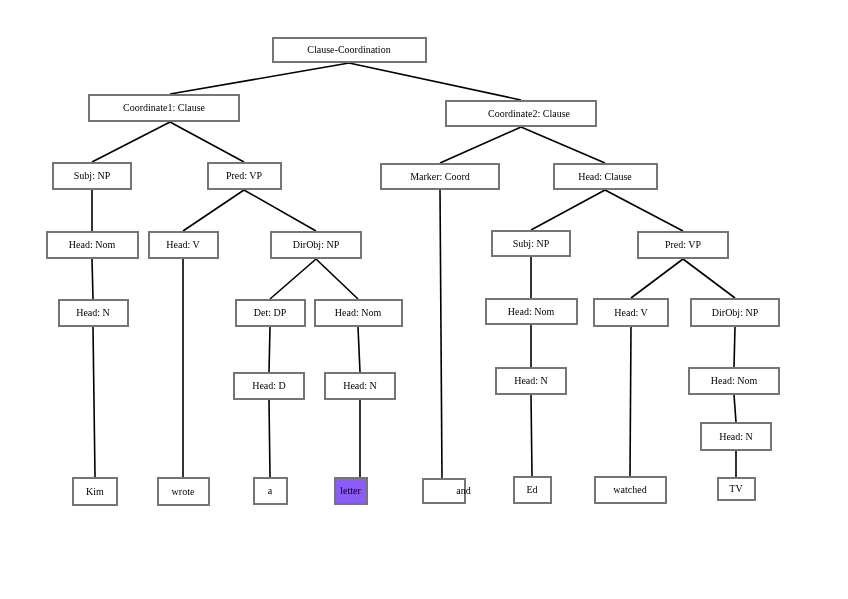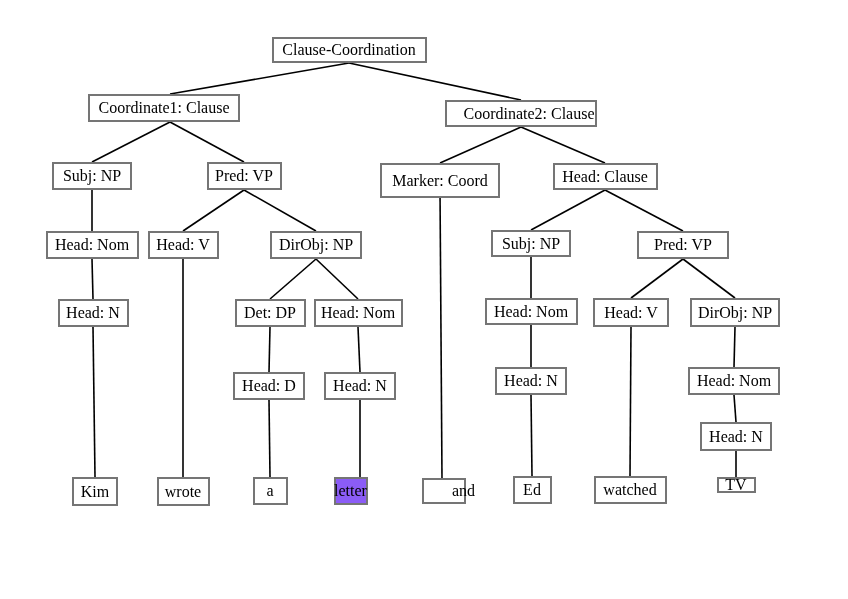--- a/index.html
+++ b/index.html
@@ -23,21 +23,21 @@
     height: 599px;
   }
   .node {
     position: absolute;
     display: flex;
     align-items: center;
     justify-content: center;
     background: #ffffff;
     border: 2px solid #757575;
     box-sizing: border-box;
-    font-size: 16px;
+    font-size: 10px;
     color: #000000;
     white-space: nowrap;
     line-height: 1;
   }
   .node span {
     display: inline-block;
     padding: 0 2px;
   }
 </style>
 </head>
@@ -85,21 +85,21 @@
       </div>
       <div class="node" style="left: 445px; top: 100px; width: 152px; height: 27px; border-color: rgb(117, 117, 117); background: rgb(255, 255, 255); color: rgb(0, 0, 0); padding-left: 16px;">
         <span>Coordinate2: Clause</span>
       </div>
       <div class="node" style="left: 52px; top: 162px; width: 80px; height: 28px; border-color: rgb(117, 117, 117); background: rgb(255, 255, 255); color: rgb(0, 0, 0);">
         <span>Subj: NP</span>
       </div>
       <div class="node" style="left: 206.5px; top: 162px; width: 75px; height: 28px; border-color: rgb(117, 117, 117); background: rgb(255, 255, 255); color: rgb(0, 0, 0);">
         <span>Pred: VP</span>
       </div>
-      <div class="node" style="left: 380px; top: 163px; width: 120px; height: 35px; border-color: rgb(117, 117, 117); background: rgb(255, 255, 255); color: rgb(0, 0, 0);">
+      <div class="node" style="left: 380px; top: 163px; width: 120px; height: 27px; border-color: rgb(117, 117, 117); background: rgb(255, 255, 255); color: rgb(0, 0, 0);">
         <span>Marker: Coord</span>
       </div>
       <div class="node" style="left: 552.5px; top: 163px; width: 105px; height: 27px; border-color: rgb(117, 117, 117); background: rgb(255, 255, 255); color: rgb(0, 0, 0);">
         <span>Head: Clause</span>
       </div>
       <div class="node" style="left: 45.5px; top: 231px; width: 93px; height: 28px; border-color: rgb(117, 117, 117); background: rgb(255, 255, 255); color: rgb(0, 0, 0);">
         <span>Head: Nom</span>
       </div>
       <div class="node" style="left: 147.5px; top: 231px; width: 71px; height: 28px; border-color: rgb(117, 117, 117); background: rgb(255, 255, 255); color: rgb(0, 0, 0);">
         <span>Head: V</span>
@@ -160,17 +160,17 @@
       </div>
       <div class="node" style="left: 421.5px; top: 478px; width: 41px; height: 26px; border-color: rgb(117, 117, 117); background: rgb(255, 255, 255); color: rgb(0, 0, 0); padding-left: 40px;">
         <span>and</span>
       </div>
       <div class="node" style="left: 512.5px; top: 476px; width: 39px; height: 28px; border-color: rgb(117, 117, 117); background: rgb(255, 255, 255); color: rgb(0, 0, 0);">
         <span>Ed</span>
       </div>
       <div class="node" style="left: 593.5px; top: 476px; width: 73px; height: 28px; border-color: rgb(117, 117, 117); background: rgb(255, 255, 255); color: rgb(0, 0, 0);">
         <span>watched</span>
       </div>
-      <div class="node" style="left: 716.5px; top: 477px; width: 39px; height: 16px; border-color: rgb(117, 117, 117); background: rgb(255, 255, 255); color: rgb(0, 0, 0);">
+      <div class="node" style="left: 716.5px; top: 477px; width: 39px; height: 24px; border-color: rgb(117, 117, 117); background: rgb(255, 255, 255); color: rgb(0, 0, 0);">
         <span>TV</span>
       </div>
     </div>
 </div>
 
 </body></html>

